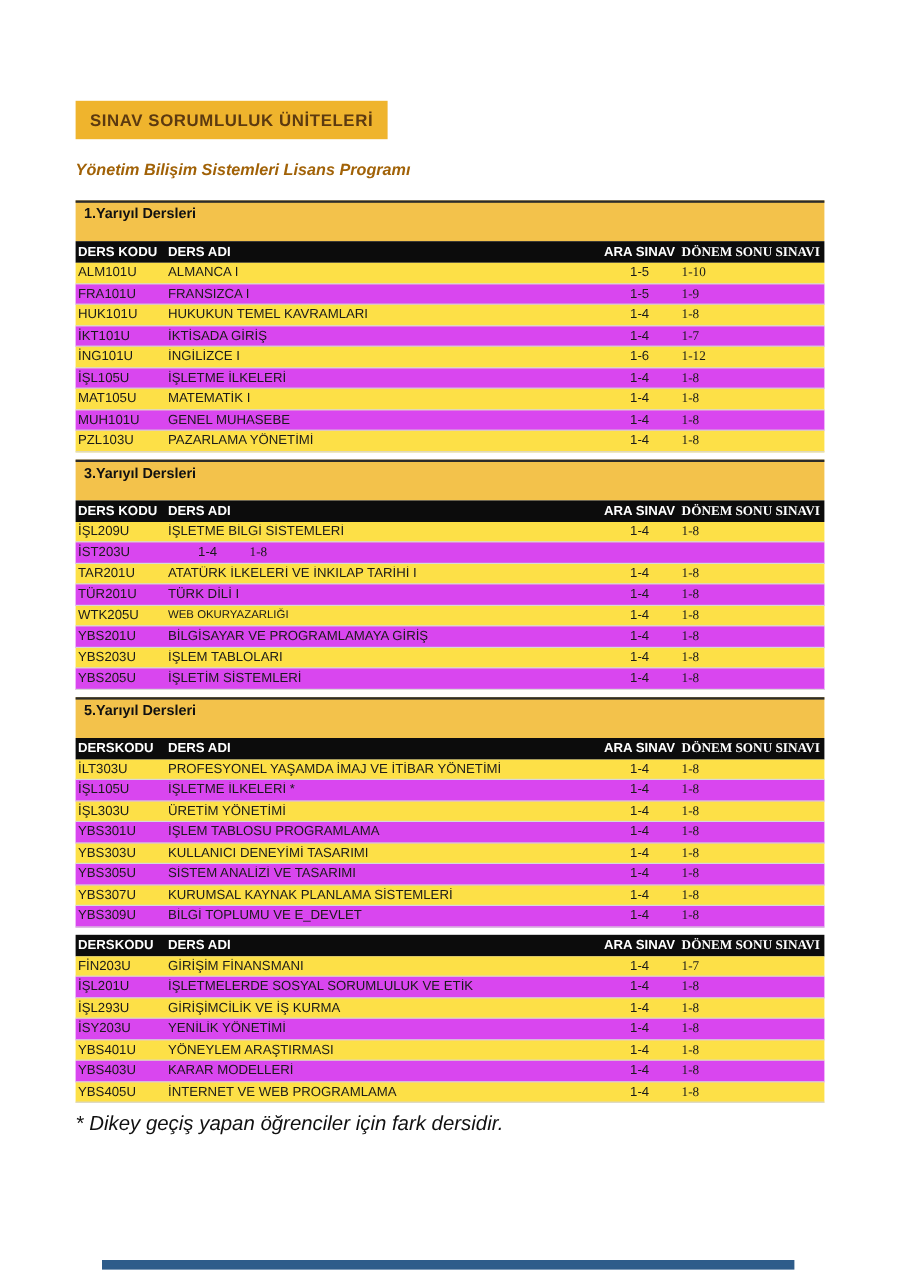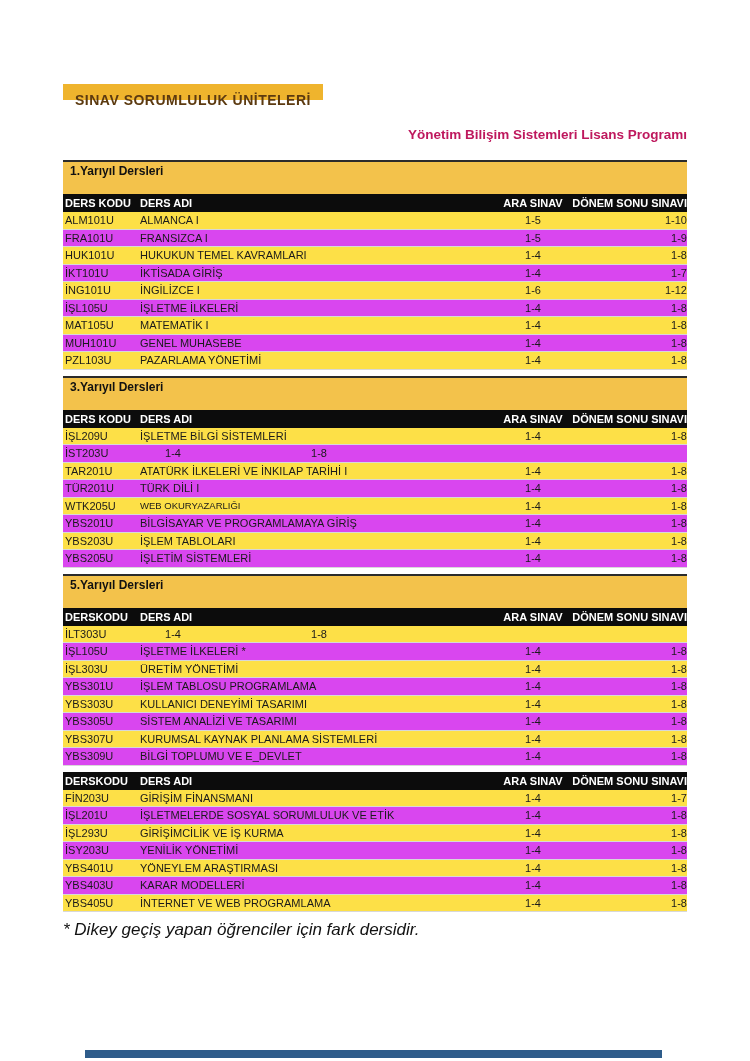--- a/index.html
+++ b/index.html
@@ -2,27 +2,28 @@
 <html><head>
 <meta charset="utf-8">
 <style>
   html,body{margin:0;padding:0;}
   body{
     width:750px;height:1061px;background:#ffffff;position:relative;
     font-family:"Liberation Sans", sans-serif;color:#1a1a1a;overflow:hidden;
   }
   .content{position:absolute;left:63px;top:0;width:624px;}
   .banner{
-    display:inline-block;margin-top:84px;height:16px;line-height:32px;
+    display:inline-block;margin-top:84px;height:32px;line-height:32px;
     padding:0 12px;background:#EFB42D;color:#5C3A10;font-weight:bold;
     font-size:14px;letter-spacing:.5px;white-space:nowrap;
   }
   .subtitle{
-    margin-top:18px;text-align:right;color:#be185d;font-weight:bold;
+    margin-top:18px;text-align:left;color:#a16207;font-weight:bold;
     font-size:13.5px;
+    font-style:italic;
   }
   .table-section{margin-top:6px;}
   .table-section.first{margin-top:18px;}
   .section-bar{
     box-sizing:border-box;height:34px;background:#F3C24B;
     border-top:2px solid #2b2b2b;font-weight:bold;font-size:12px;
     line-height:18px;padding-left:7px;color:#111;
   }
   .cols{
     display:flex;background:#0C0C0C;color:#ffffff;font-weight:bold;
@@ -30,21 +31,21 @@
   }
   .row{
     display:flex;align-items:center;box-sizing:border-box;height:17.5px;
     font-size:11px;border-bottom:1px solid #D8D8D8;background:#fde047;
   }
   .row.alt{background:#d946ef;}
   .c-code{width:75px;padding-left:2px;box-sizing:border-box;flex:none;white-space:nowrap;}
   .c-name{flex:1;padding-left:2px;white-space:nowrap;overflow:hidden;}
   .c-name.small{font-size:9.5px;}
   .c-ara{width:70px;flex:none;text-align:center;white-space:nowrap;}
-  .c-donem{width:119px;flex:none;text-align:right;white-space:nowrap;}
+  .c-donem{width:119px;flex:none;text-align:left;white-space:nowrap;font-family:Liberation Serif, serif;}
   .footnote{
     margin-top:8px;font-size:17px;font-weight:normal;font-style:italic;color:#111;
   }
   .footer-bar{
     position:absolute;left:85px;top:1050px;width:577px;height:8px;
     background:#2E5C8A;
   }
 </style>
 </head>
 <body>
@@ -176,20 +177,21 @@
         <div class="table-section">
           <div class="section-bar">5.Yarıyıl Dersleri</div>
           <div class="cols">
             <div class="c-code">DERSKODU</div>
             <div class="c-name">DERS ADI</div>
             <div class="c-ara">ARA SINAV</div>
             <div class="c-donem">DÖNEM SONU SINAVI</div>
           </div>
           <div class="row">
             <div class="c-code">İLT303U</div>
+            <div class="c-name">PROFESYONEL YAŞAMDA İMAJ VE İTİBAR YÖNETİMİ</div>
             <div class="c-ara">1-4</div>
             <div class="c-donem">1-8</div>
           </div>
           <div class="row alt">
             <div class="c-code">İŞL105U</div>
             <div class="c-name">İŞLETME İLKELERİ  *</div>
             <div class="c-ara">1-4</div>
             <div class="c-donem">1-8</div>
           </div>
           <div class="row">

